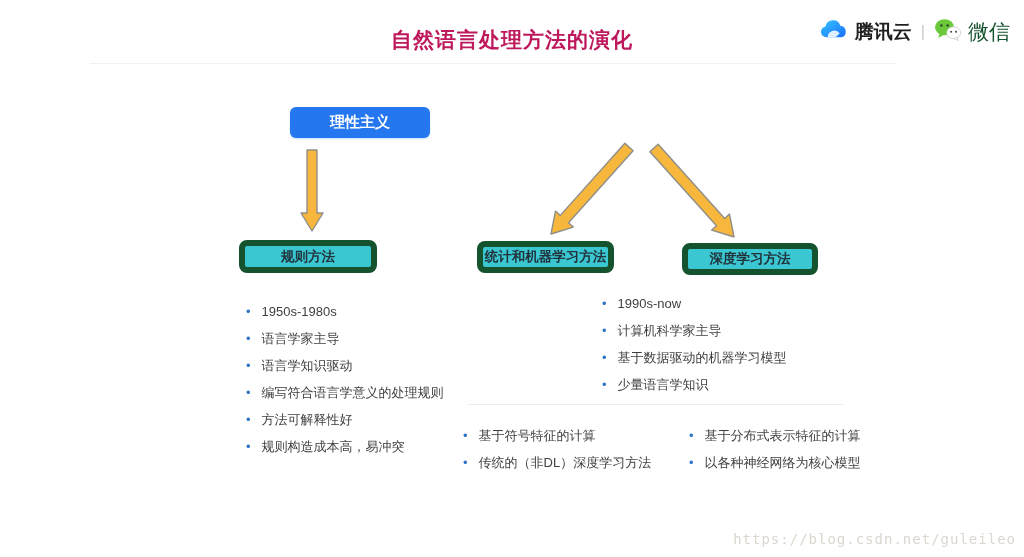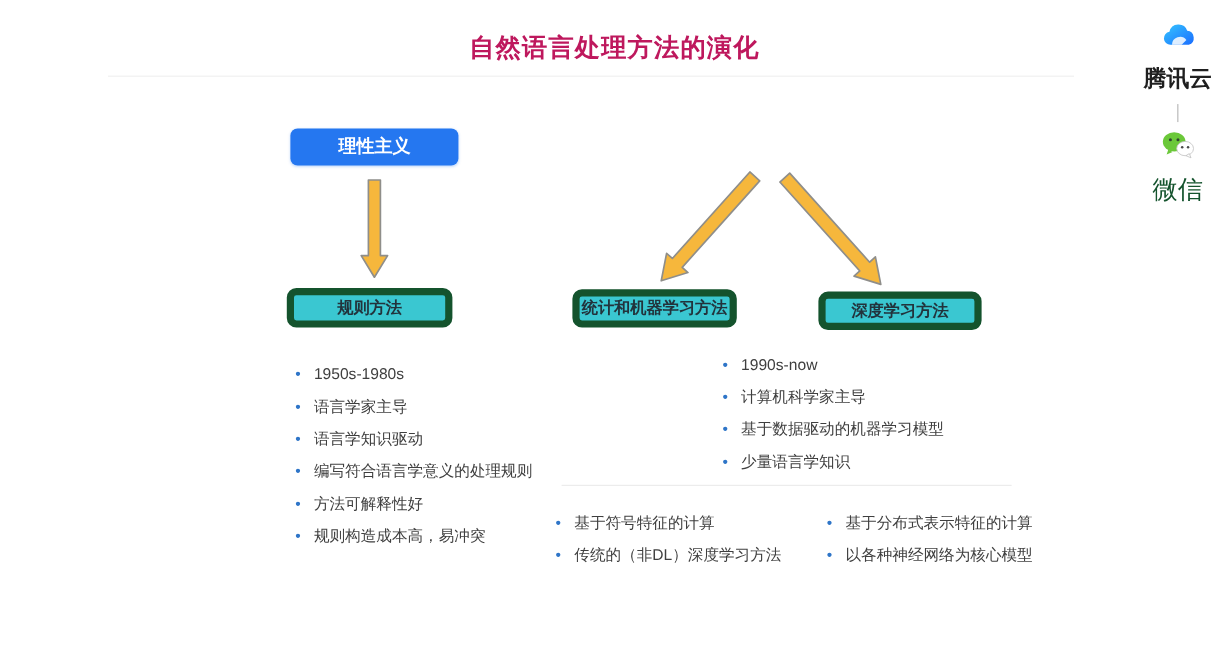--- a/index.html
+++ b/index.html
@@ -12,32 +12,33 @@
     position: absolute; top: 26px; left: 0; width: 100%;
     text-align: center; font-size: 21px; font-weight: bold;
     color: #be185d; letter-spacing: 1px;
   }
   .header-rule {
     position: absolute; top: 63px; left: 90px; width: 805px; height: 1px;
     background: #f1f1f1;
   }
   .brand {
     position: absolute; top: 18px; right: 14px;
-    display: flex; align-items: center; gap: 6px; flex-direction: column;
+    display: flex; align-items: center; gap: 6px;
   }
   .brand .tc-name { font-size: 19px; font-weight: bold; color: #1f1f1f; }
   .brand .sep { font-size: 16px; color: #c9c9c9; margin: 0 3px; font-weight: normal; }
   .brand .wx-name { font-size: 21px; color: #14532d; }
   .node {
     position: absolute; display: flex; align-items: center; justify-content: center;
     border-radius: 6px; text-align: center;
   }
   .node.blue {
     background: #2577f0; color: #ffffff; font-weight: bold; font-size: 15px;
     box-shadow: 0 1px 2px rgba(37,119,240,.25);
+    margin-left: 48px;
   }
   .node.teal {
     background: #3ac7d1; border: 6px solid #14532d; border-radius: 8px;
     color: #22333c; font-weight: bold; font-size: 13.5px;
   }
   #node-rationalism { left: 242px; top: 107px; width: 140px; height: 31px; }
   #node-empiricism  { left: 570px; top: 106px; width: 145px; height: 31px; }
   #node-rule        { left: 239px; top: 240px; width: 138px; height: 33px; }
   #node-statml      { left: 477px; top: 241px; width: 137px; height: 32px; }
   #node-dl          { left: 682px; top: 243px; width: 136px; height: 32px; }
@@ -186,14 +187,15 @@
     <li>
         <span class="dot">•</span>
         <span>基于分布式表示特征的计算</span>
       </li>
     <li>
         <span class="dot">•</span>
         <span>以各种神经网络为核心模型</span>
       </li>
   </ul>
 
+  <div class="watermark">https://blog.csdn.net/guleileo</div>
 
 </div>
 
 </body></html>

